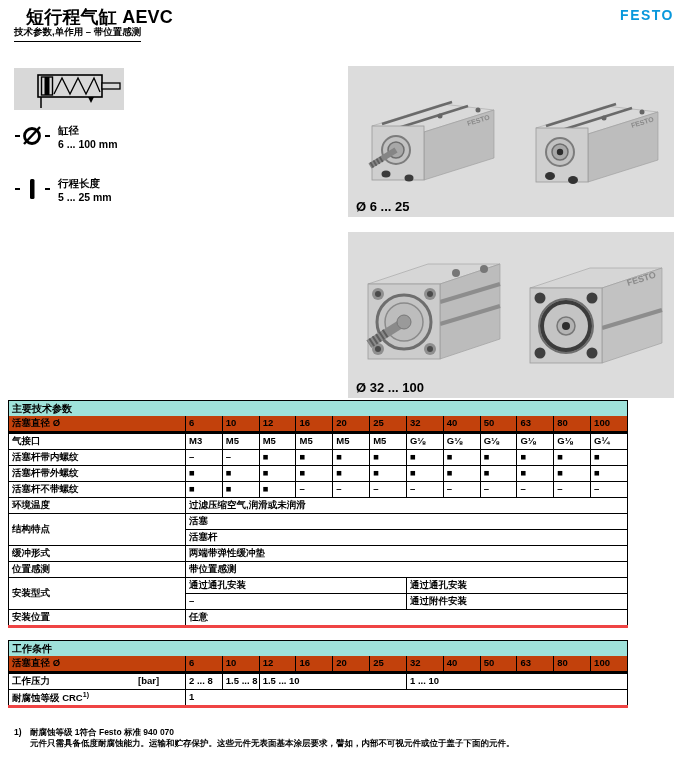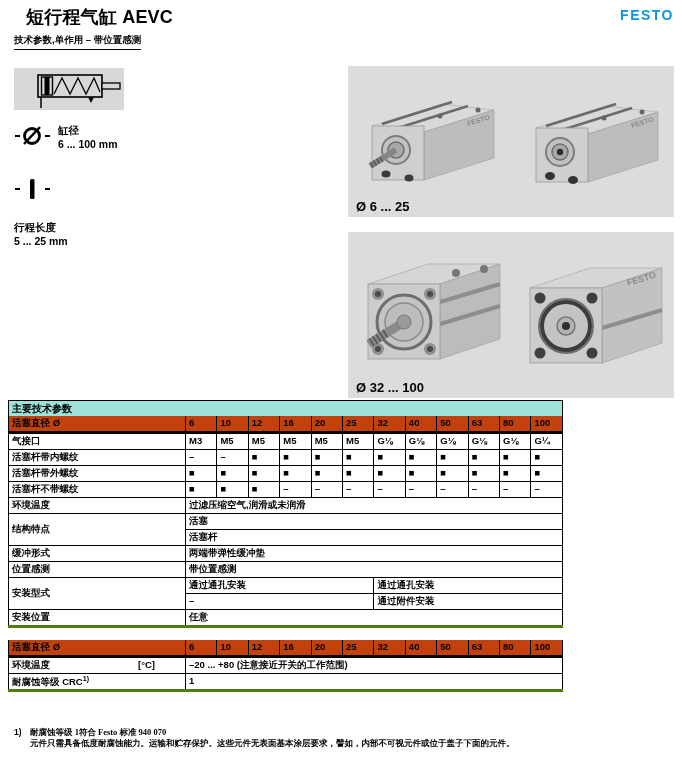--- a/index.html
+++ b/index.html
@@ -1,55 +1,55 @@
 <!DOCTYPE html>
 <html><head>
 <meta charset="utf-8">
 <style>
   html,body{margin:0;padding:0;background:#fff;}
   body{width:682px;height:762px;position:relative;font-family:"Liberation Sans",sans-serif;color:#000;}
   .abs{position:absolute;}
 
   
   .title{left:26px;top:5px;font-size:18px;font-weight:bold;letter-spacing:0.2px;}
-  .subtitle{left:14px;top:26px;font-size:9.5px;font-weight:bold;border-bottom:1px solid #000;padding-bottom:2px;margin-top:8px;}
+  .subtitle{left:14px;top:26px;font-size:9.5px;font-weight:bold;border-bottom:1px solid #000;padding-bottom:2px;}
   .logo{right:8px;top:7px;font-size:14px;font-weight:bold;color:#0998dc;letter-spacing:1.5px;transform:scaleY(1.05);}
 
   
   .symbol-box{left:14px;top:68px;width:110px;height:42px;background:#d8d8d8;}
   .feature{left:14px;width:180px;display:flex;align-items:flex-start;}
   .feature .ic{width:44px;flex:0 0 44px;}
   .feature .txt{font-size:10.5px;font-weight:bold;line-height:14px;}
   .feature .txt .val{font-weight:bold;}
 
   
   .panel{left:348px;width:326px;background:#dcdcdc;}
   .panel1{top:66px;height:151px;}
   .panel2{top:232px;height:166px;}
   .caption{position:absolute;left:8px;bottom:3px;font-size:13px;font-weight:bold;}
 
   
-  table.spec{position:absolute;left:8px;width:555px;border-collapse:collapse;table-layout:fixed;}
+  table.spec{position:absolute;left:8px;width:620px;border-collapse:collapse;table-layout:fixed;}
   table.spec td{border:1px solid #000;padding:0 3px;height:15px;font-size:9.5px;font-weight:bold;
                 line-height:1.1;white-space:nowrap;overflow:hidden;vertical-align:middle;}
   table.spec col.c-label{width:177px;}
   tr.band td{background:#9fe2da;border-bottom:none;font-size:10px;height:15px;}
   tr.hdr td{background:#c2410c;border-top:none;border-bottom:3px solid #000;margin-top:32px;}
-  tr.last td{border-bottom:3px solid #4d7c0f;}
+  tr.last td{border-bottom:3px solid #ef4444;}
   td.mk{font-size:8px;}
   .lab{display:inline-block;width:126px;}
   sup{font-size:7px;}
 
   .t1{top:400px;}
   .t2{top:640px;}
 
   
   .footnote{left:14px;top:727px;font-size:8.5px;font-weight:bold;line-height:11px;}
   .footnote .fmark{display:inline-block;width:16px;vertical-align:top;}
-  .footnote .fbody{display:inline-block;max-width:640px;white-space:normal;font-family:Liberation Serif, serif;}
+  .footnote .fbody{display:inline-block;max-width:640px;white-space:normal;}
 </style>
 </head>
 <body>
 
 <div>
 
   <div class="abs title">短行程气缸 AEVC</div>
   <div class="abs subtitle">技术参数,单作用 – 带位置感测</div>
   <div class="abs logo">FESTO</div>
 
@@ -73,21 +73,21 @@
         <line x1="10" y1="21" x2="26" y2="4" stroke="#000" stroke-width="2.4"></line>
         <line x1="31" y1="13" x2="36" y2="13" stroke="#000" stroke-width="2"></line>
       </svg>
     </div>
     <div class="txt">
       <div>缸径</div>
       <div class="val">6 ... 100 mm</div>
     </div>
   </div>
 
-  <div class="abs feature" style="top:176px;flex-direction:column;">
+  <div class="abs feature" style="top:176px;">
     <div class="ic">
       <svg width="44" height="26" viewBox="0 0 44 26">
         <line x1="1" y1="13" x2="6" y2="13" stroke="#000" stroke-width="2"></line>
         <rect x="16" y="3" width="4.5" height="20" rx="1.5" fill="#000"></rect>
         <line x1="31" y1="13" x2="36" y2="13" stroke="#000" stroke-width="2"></line>
       </svg>
     </div>
     <div class="txt">
       <div>行程长度</div>
       <div class="val">5 ... 25 mm</div>
@@ -288,40 +288,46 @@
     </tr>
   </tbody>
     </table>
 
   <table class="spec t2">
     <colgroup>
         <col class="c-label">
         <col span="12" class="c-val">
       </colgroup>
     <tbody>
+        <tr class="band">
+      <td colspan="13">工作条件</td>
+    </tr>
     <tr class="hdr">
       <td>活塞直径 Ø</td>
       <td>6</td>
       <td>10</td>
       <td>12</td>
       <td>16</td>
       <td>20</td>
       <td>25</td>
       <td>32</td>
       <td>40</td>
       <td>50</td>
       <td>63</td>
       <td>80</td>
       <td>100</td>
     </tr>
     <tr>
       <td>
-        <span class="lab">环境温度</span><span>[°C]</span>
+        <span class="lab">工作压力</span><span>[bar]</span>
       </td>
-      <td colspan="12">–20 ... +80 (注意接近开关的工作范围)</td>
+      <td>2 ... 8</td>
+      <td>1.5 ... 8</td>
+      <td colspan="4">1.5 ... 10</td>
+      <td colspan="6">1 ... 10</td>
     </tr>
     <tr class="last">
       <td>
         <span>耐腐蚀等级 CRC</span><sup>1)</sup>
       </td>
       <td colspan="12">1</td>
     </tr>
   </tbody>
     </table>
 

